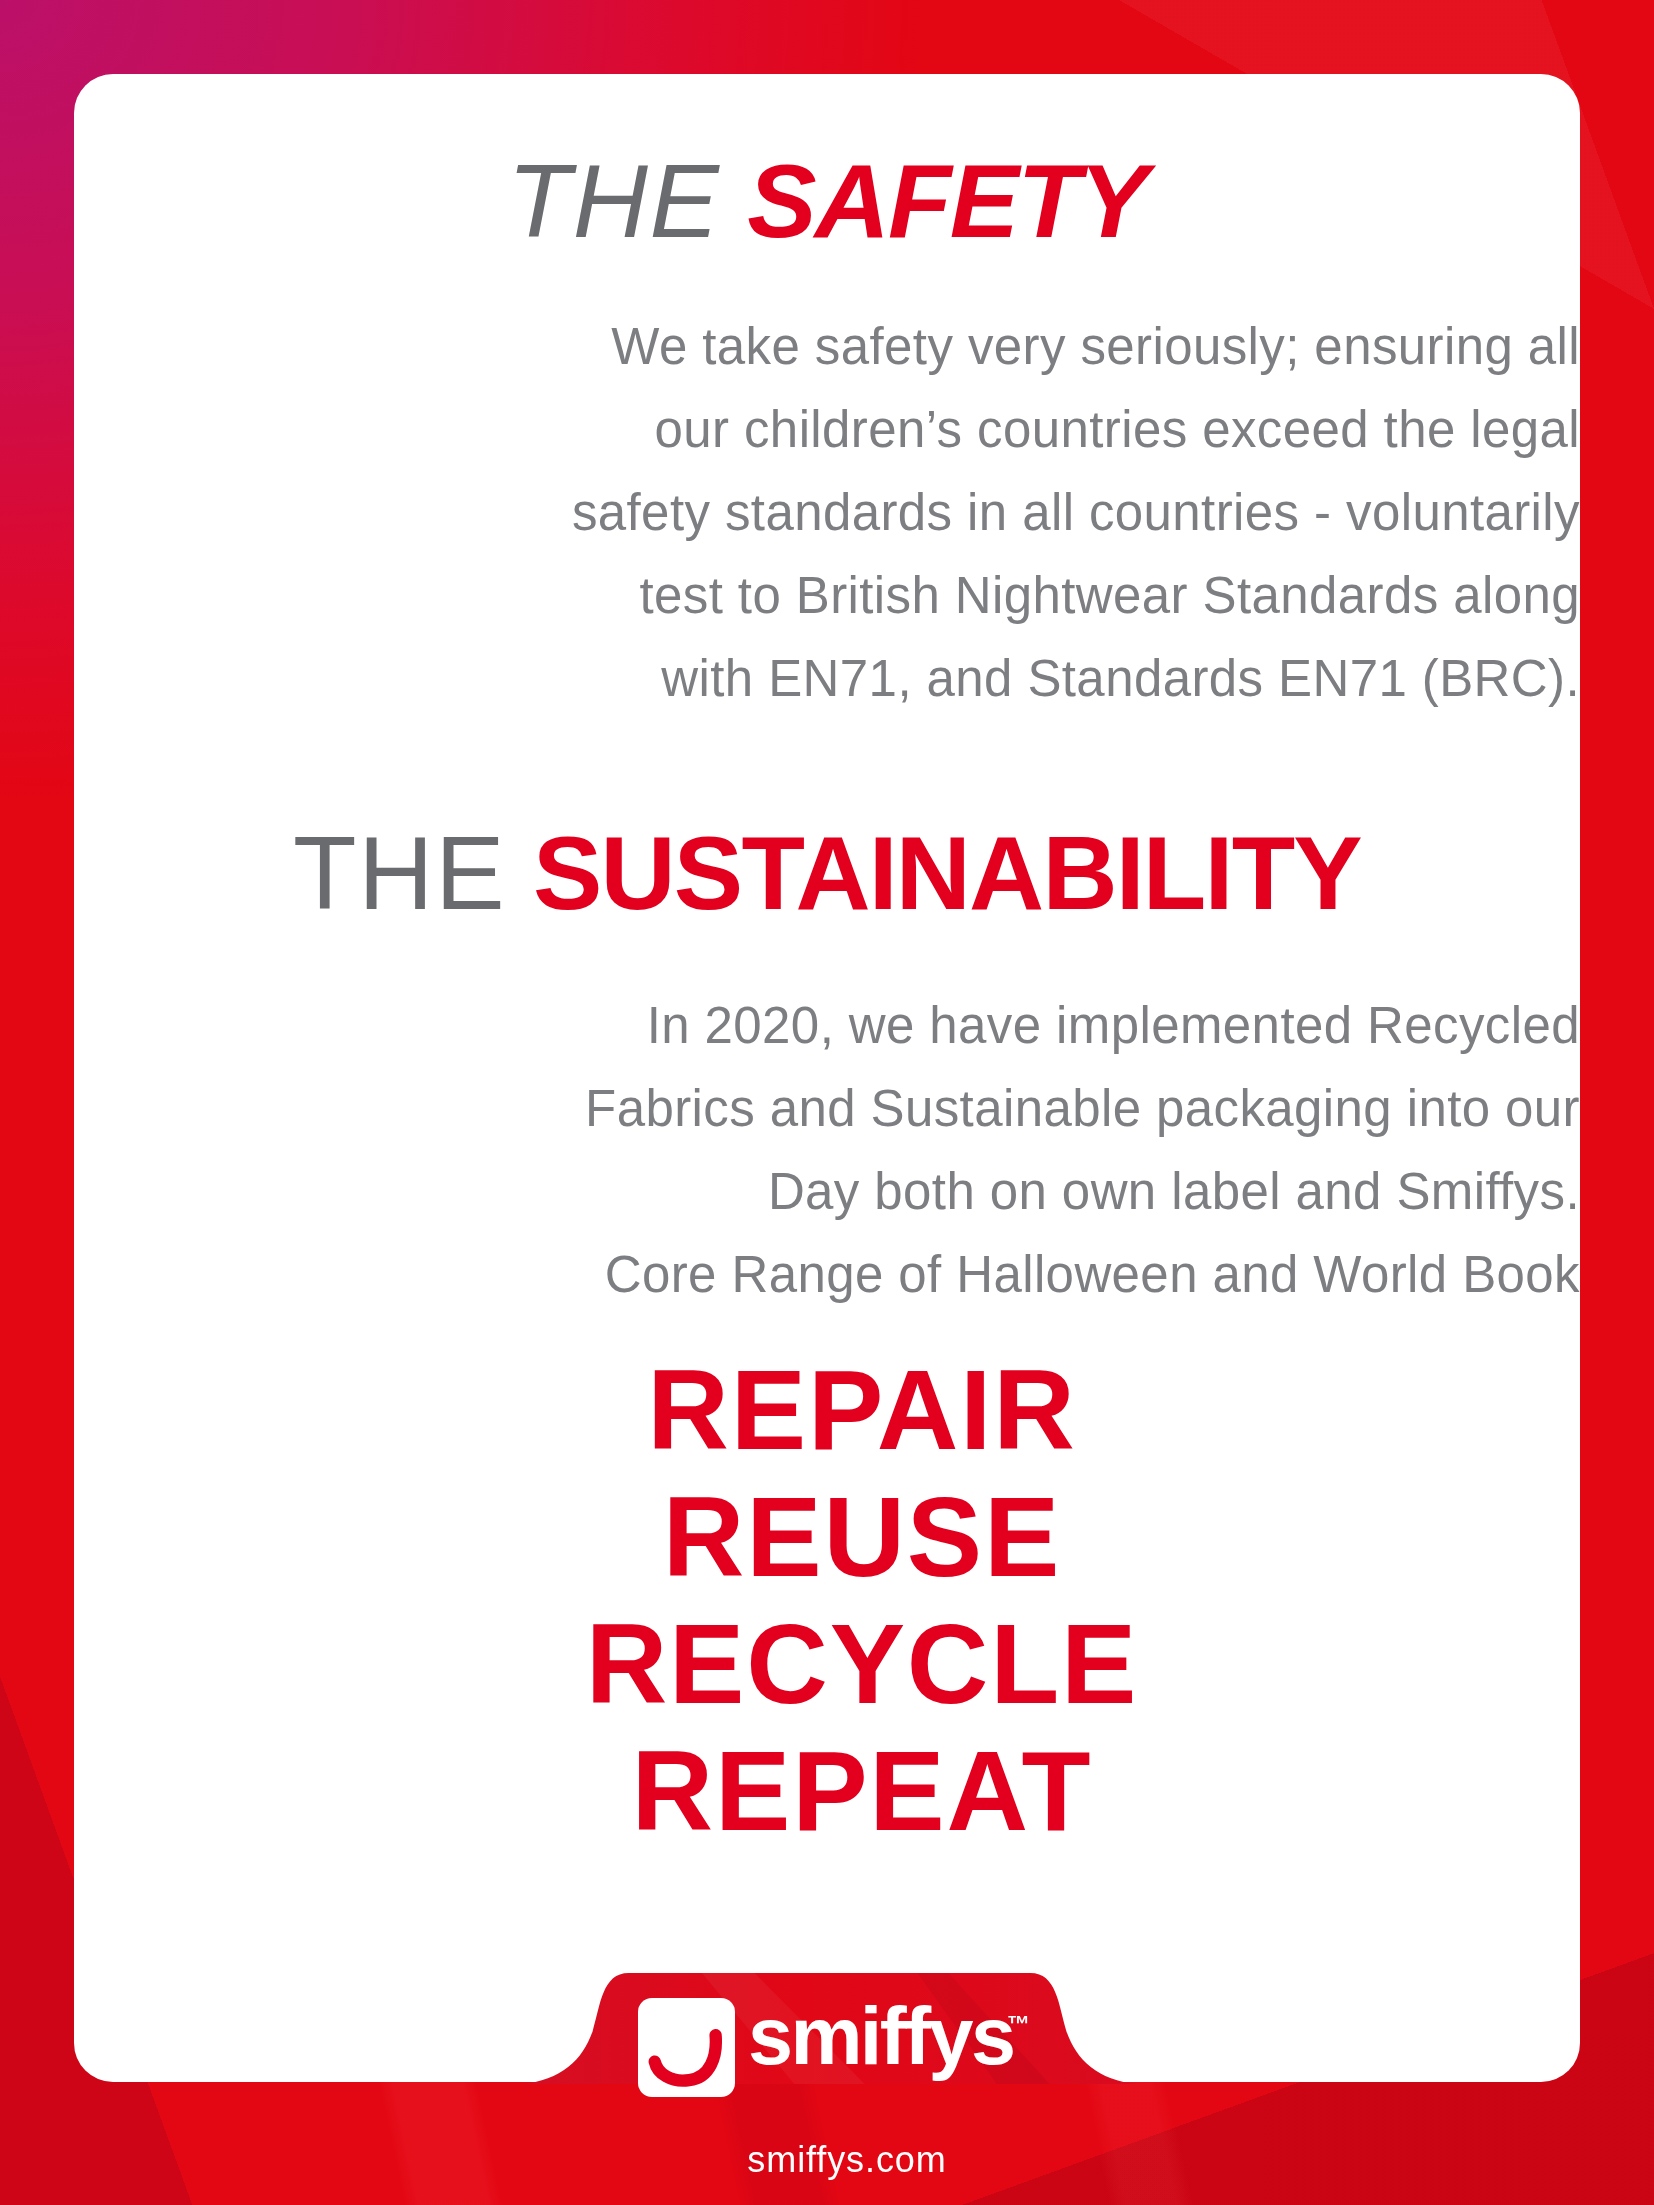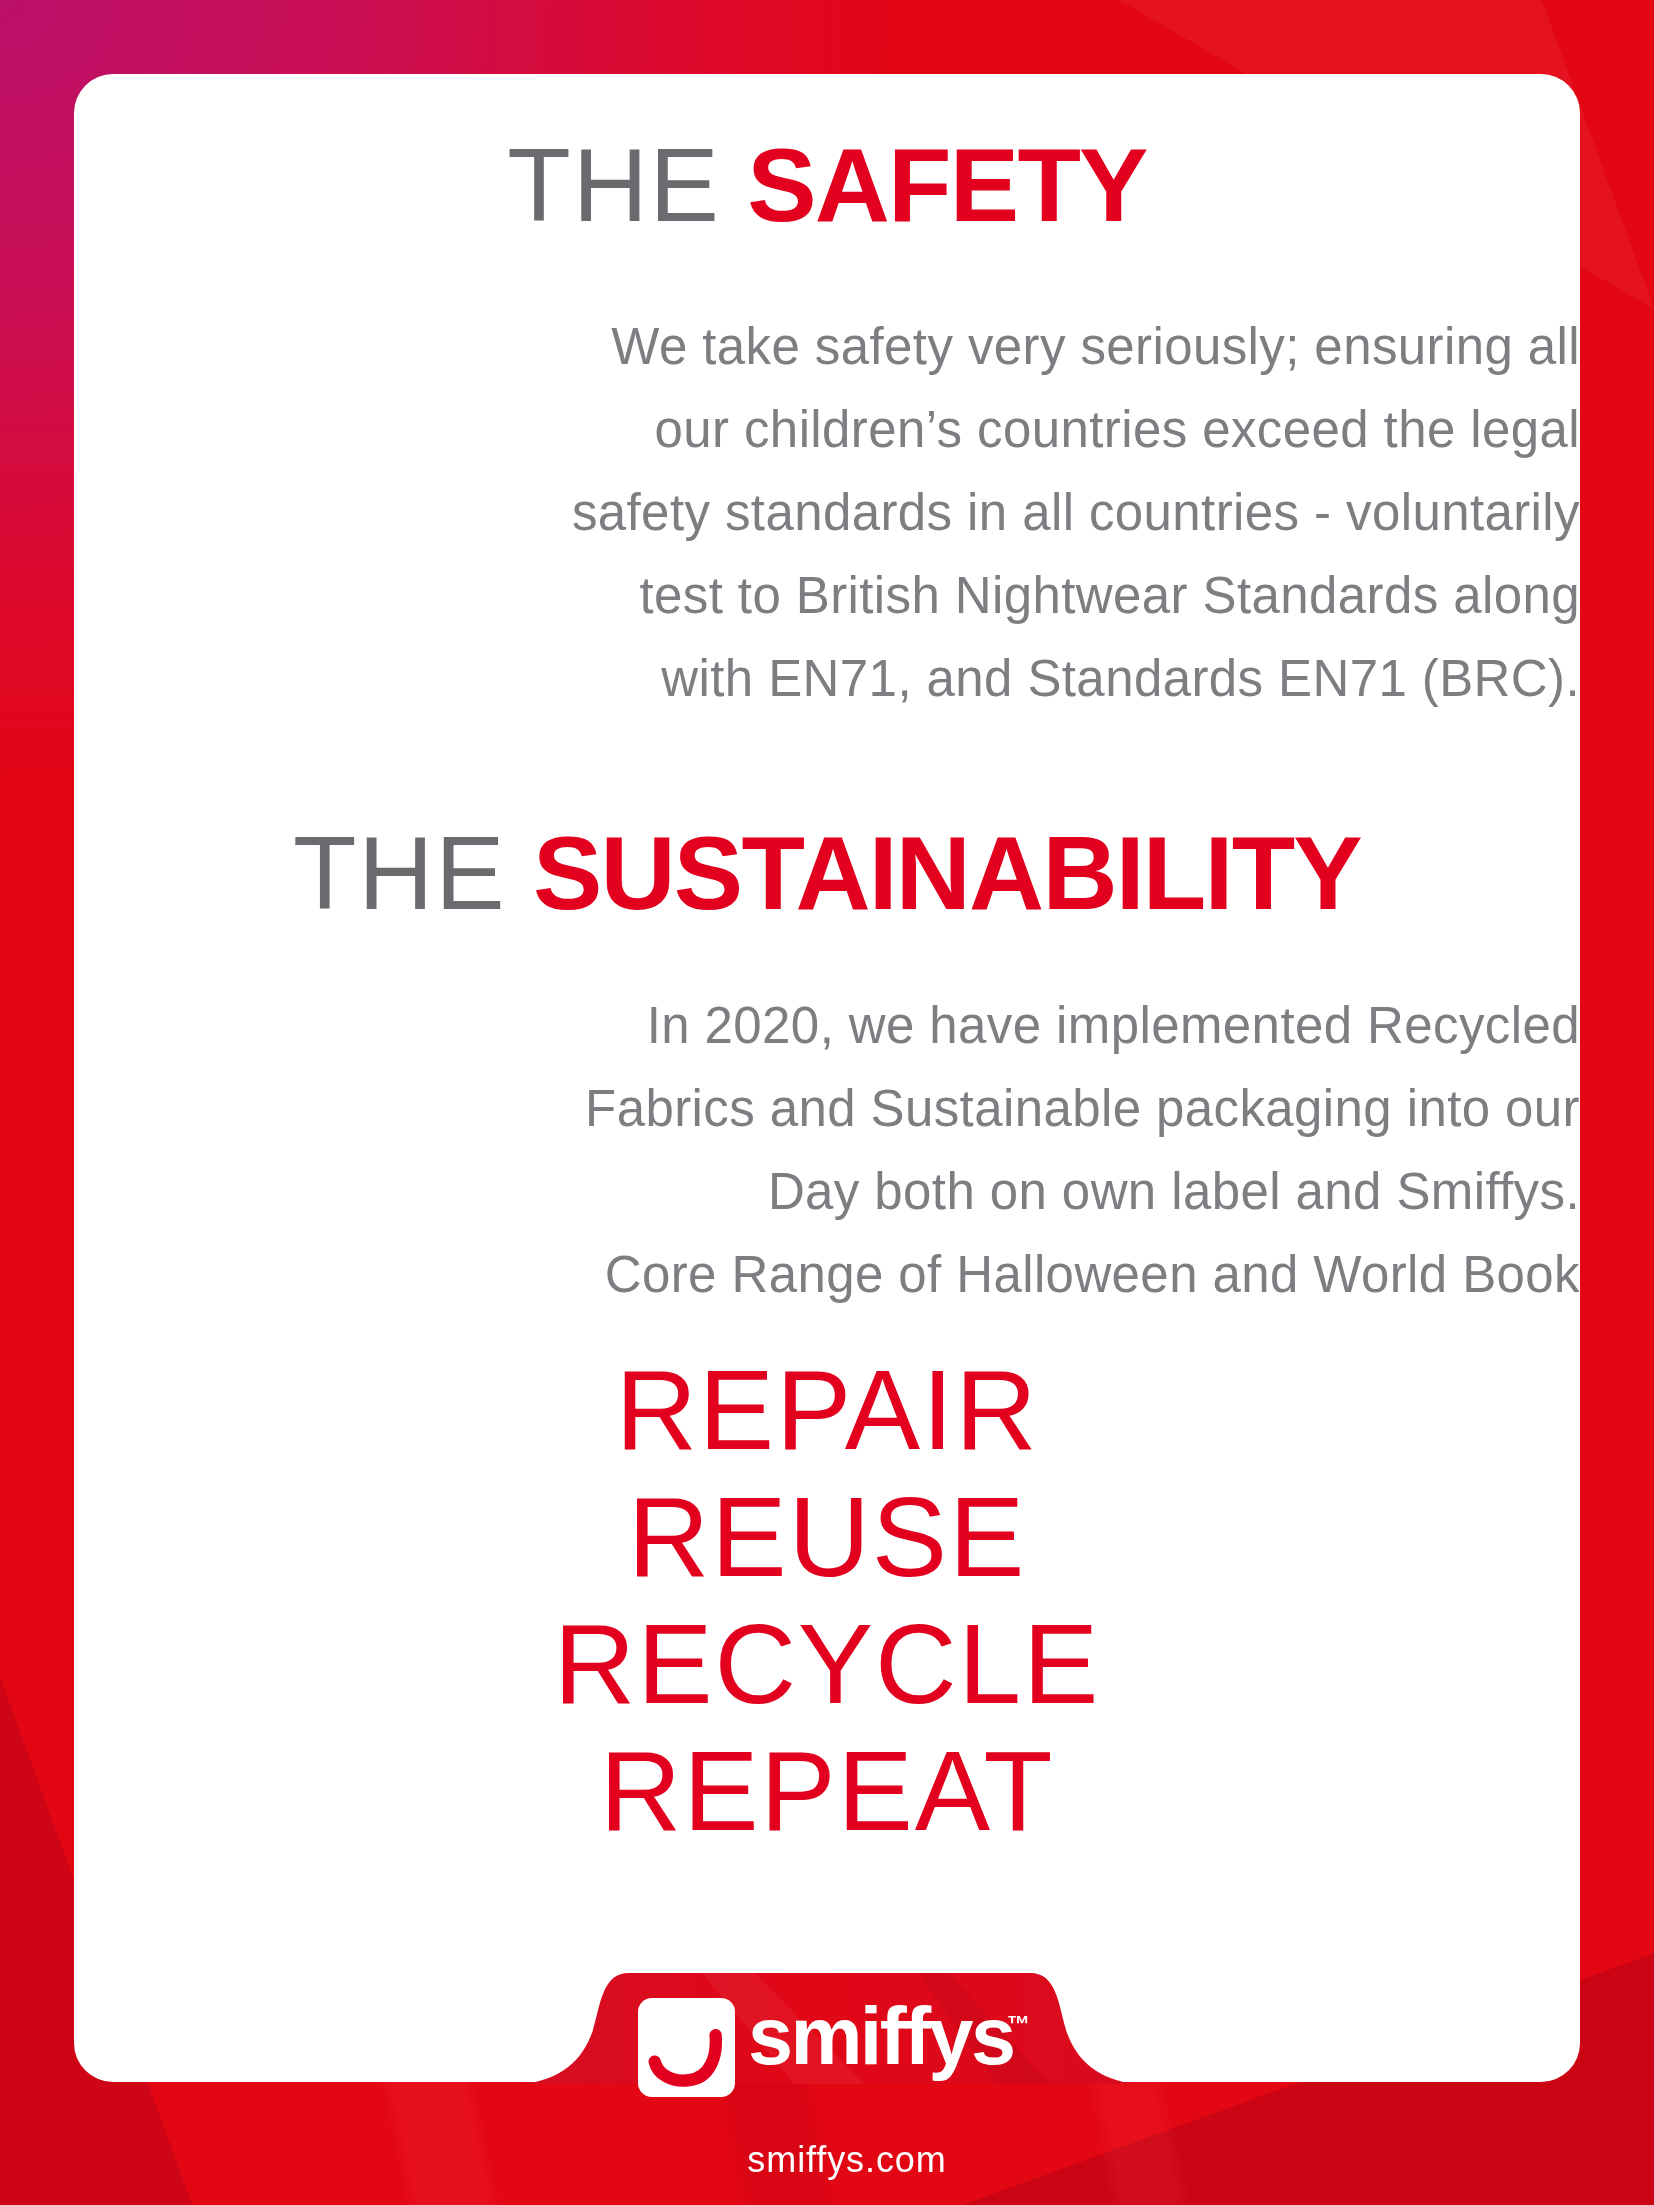--- a/index.html
+++ b/index.html
@@ -23,34 +23,34 @@
       rgba(255,90,90,0.10) 67% 70%, rgba(255,90,90,0) 71%);
   }
   .card{
     position:absolute;left:74px;top:74px;width:1506px;height:2008px;
     background:var(--card-white,#ffffff);border-radius:39px;
   }
   .heading{
     position:absolute;left:0;width:100%;text-align:center;
     font-size:104px;line-height:125px;white-space:nowrap;
   }
-  .h1{top:49px;}
+  .h1{top:65px;font-style:italic;}
   .h2{top:737px;}
   .heading .prefix{color:var(--heading-gray,#6a6b6e);font-weight:400;margin-right:26.5px;letter-spacing:1.8px;}
   .heading .accent{color:var(--accent-red,#e2001e);font-weight:700;letter-spacing:-1.8px;}
   .body-text{
     position:absolute;left:0;width:100%;text-align:right;
     font-size:51px;line-height:83px;color:var(--body-gray,#7d7e82);letter-spacing:0.4px;
   }
   .p1{top:231px;}
   .p2{top:910px;}
   .slogan{
     position:absolute;left:0;width:100%;top:1273px;text-align:center;
-    font-size:113px;line-height:127px;font-weight:400;
-    color:var(--accent-red,#e2001e);letter-spacing:1.8px;
+    font-size:113px;line-height:127px;font-weight:700;
+    color:var(--accent-red,#e2001e);letter-spacing:1.8px;padding-left:35px;
   }
   .tab{position:absolute;left:503px;top:1966px;width:653px;height:118px;display:block;}
   .logo-square{position:absolute;left:638px;top:1998px;width:97px;height:99px;background:var(--logo-white,#ffffff);border-radius:14px;}
   .logo-square svg{position:absolute;left:0;top:0;width:97px;height:99px;display:block;}
   .wordmark{
     position:absolute;left:748px;top:1994px;height:85px;
     font-size:81px;line-height:85px;font-weight:700;
     color:var(--logo-white,#ffffff);letter-spacing:-2.6px;white-space:nowrap;
   }
   .tm{

